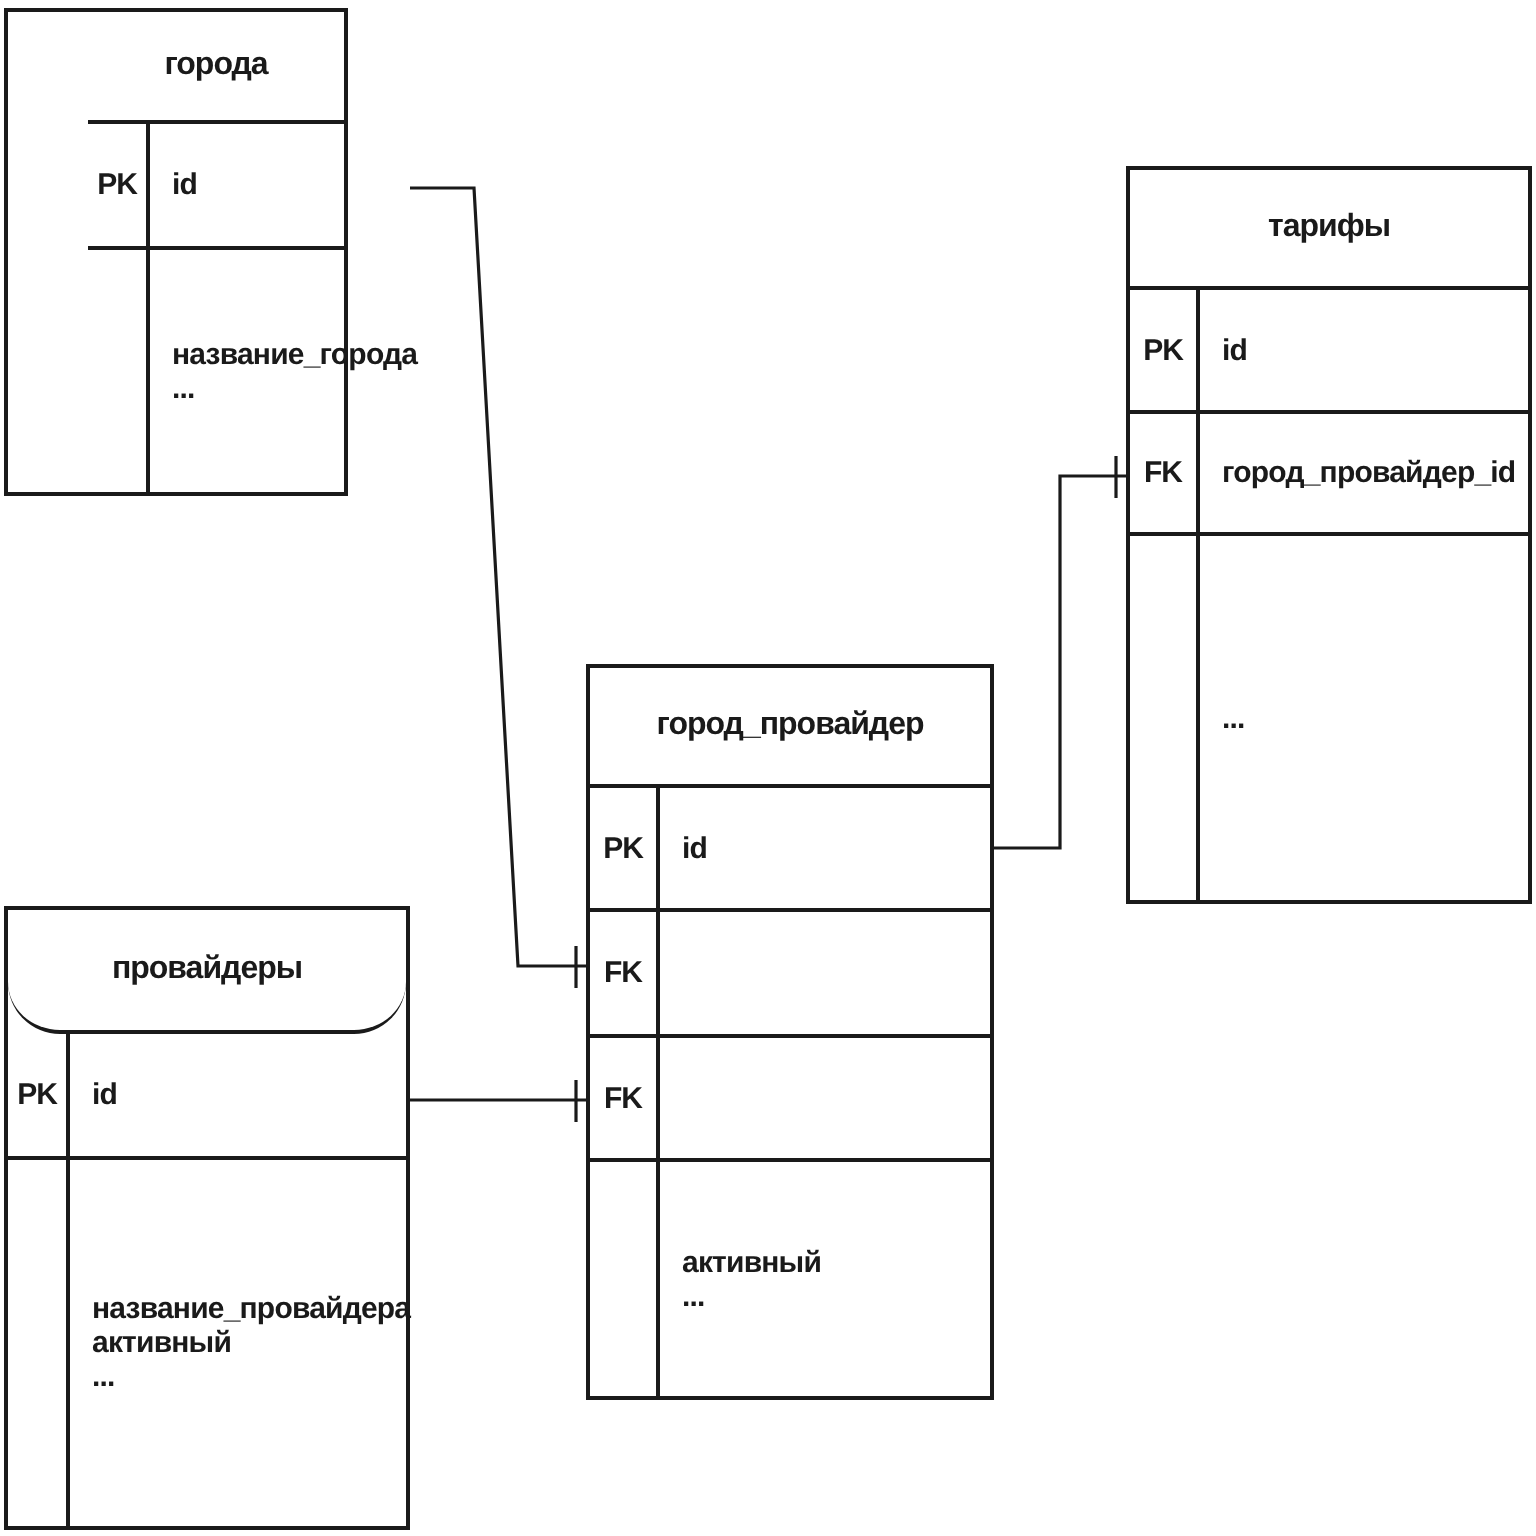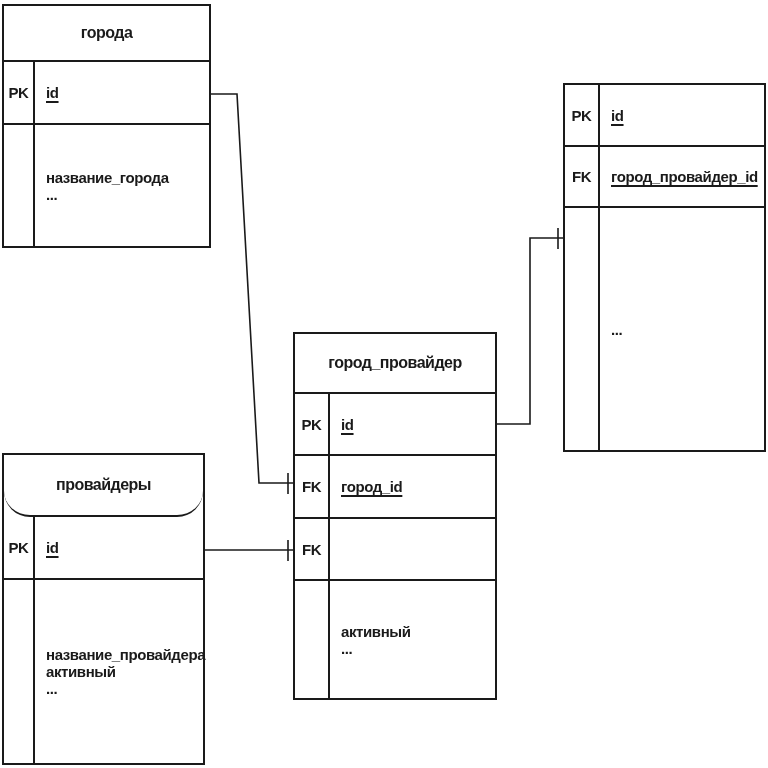--- a/index.html
+++ b/index.html
@@ -53,21 +53,20 @@
   .f-cell {
     flex: 1;
     display: flex;
     align-items: center;
     padding-left: 11px;
     font-weight: bold;
     font-size: 15px;
     letter-spacing: -0.4px;
   }
   .k-row .f-cell {
-    text-decoration: underline;
     text-underline-offset: 3px;
     text-decoration-thickness: 1.5px;
   }
   .t-body {
     display: flex;
     flex: 1;
     min-height: 0;
   }
   .t-body .k-cell { font-size: 0; }
   .attrs {
@@ -88,21 +87,21 @@
 
 <svg class="connectors" viewBox="0 0 768 768" xmlns="http://www.w3.org/2000/svg" fill="none" stroke="#1a1a1a" stroke-width="1.6">
   <polyline points="205,94 237,94 259,483 293,483"></polyline>
   <line x1="288" y1="473" x2="288" y2="494"></line>
   <polyline points="205,550 293,550"></polyline>
   <line x1="288" y1="540" x2="288" y2="561"></line>
   <polyline points="497,424 530,424 530,238 563,238"></polyline>
   <line x1="558" y1="228" x2="558" y2="249"></line>
 </svg>
 
-<div class="etable" style="left:2px; top:4px; width:209px; height:244px; --kw:31px;">
+<div class="etable" style="left:2px; top:4px; width:172px; height:244px;padding-left:40px; --kw:31px;">
   <div class="t-header" style="height:56px;">города</div>
   <div class="k-row" style="height:63px;">
     <div class="k-cell">PK</div>
     <div class="f-cell">id</div>
   </div>
   <div class="t-body">
     <div class="k-cell"></div>
     <div class="attrs">
       <div class="attr">название_города</div>
       <div class="attr">...</div>
@@ -127,35 +126,35 @@
 </div>
 
 <div class="etable" style="left:293px; top:332px; width:204px; height:368px; --kw:35px;">
   <div class="t-header" style="height:60px;">город_провайдер</div>
   <div class="k-row" style="height:62px;">
     <div class="k-cell">PK</div>
     <div class="f-cell">id</div>
   </div>
   <div class="k-row" style="height:63px;">
     <div class="k-cell">FK</div>
-    <div class="f-cell">город_id</div>
   </div>
   <div class="k-row" style="height:62px;">
     <div class="k-cell">FK</div>
   </div>
   <div class="t-body">
     <div class="k-cell"></div>
     <div class="attrs">
       <div class="attr">активный</div>
       <div class="attr">...</div>
     </div>
   </div>
 </div>
 
 <div class="etable" style="left:563px; top:83px; width:203px; height:369px; --kw:35px;">
+  <div class="t-header" style="height:60px;">тарифы</div>
   <div class="k-row" style="height:62px;">
     <div class="k-cell">PK</div>
     <div class="f-cell">id</div>
   </div>
   <div class="k-row" style="height:61px;">
     <div class="k-cell">FK</div>
     <div class="f-cell">город_провайдер_id</div>
   </div>
   <div class="t-body">
     <div class="k-cell"></div>

